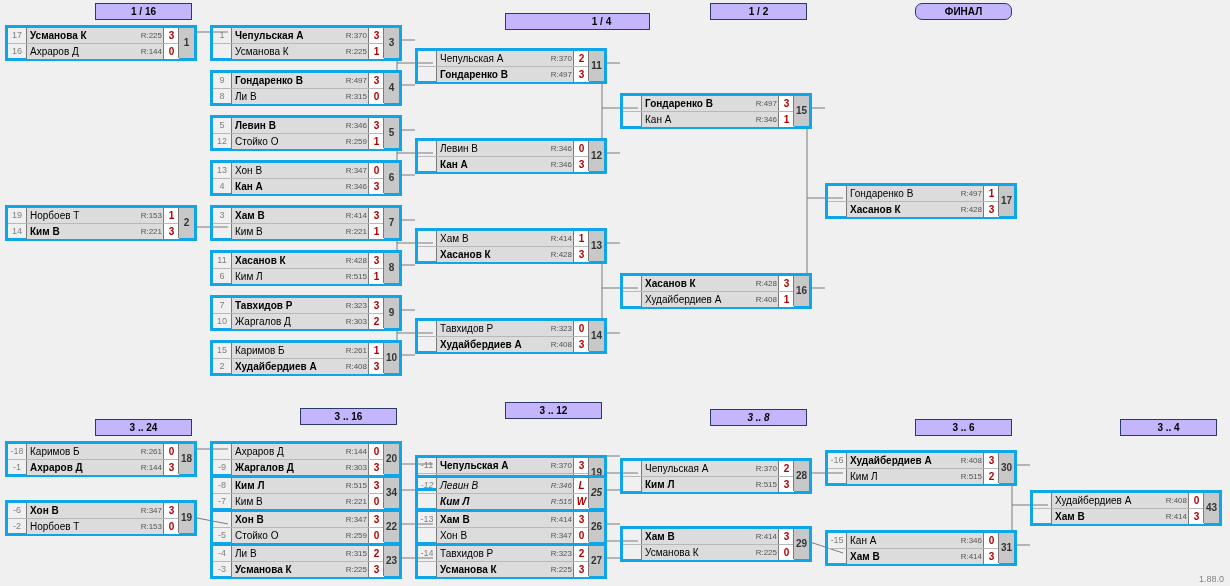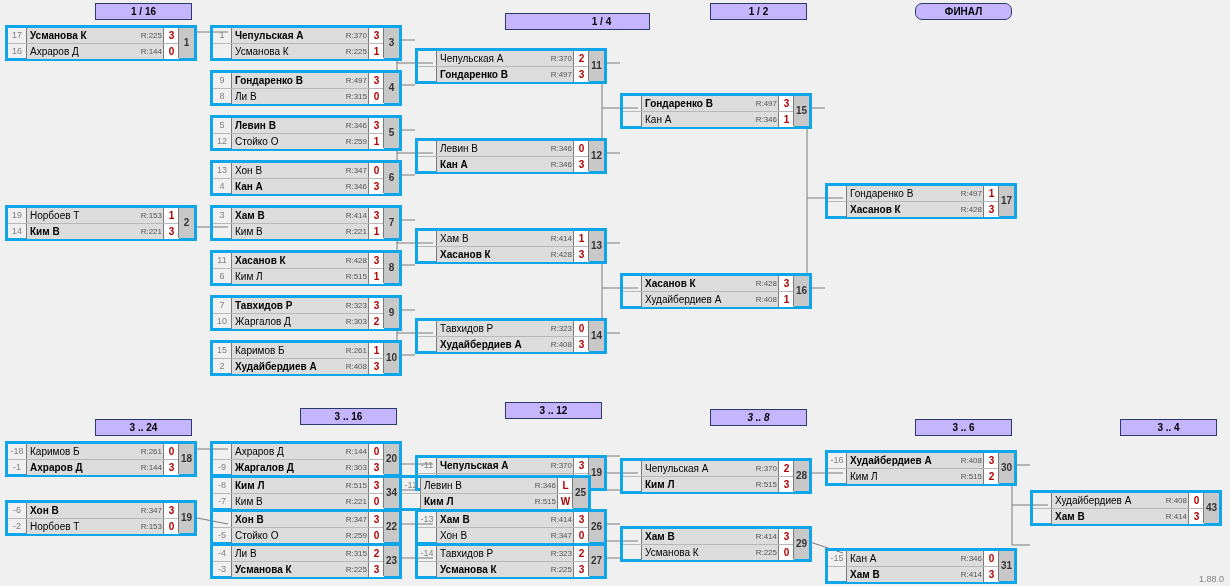--- a/index.html
+++ b/index.html
@@ -439,21 +439,21 @@
       <div class="score">3</div>
     </div>
     <div class="row bot">
       <div class="seed"></div>
       <div class="pname">Жаргалов Д</div>
       <div class="rating">R:303</div>
       <div class="score">2</div>
     </div>
     <div class="mnum">19</div>
   </div>
-<div class="match" style="left: 399px; top: 475px;">
+<div class="match" style="left: 415px; top: 475px; font-style: italic;">
     <div class="row top">
       <div class="seed">-12</div>
       <div class="pname">Левин В</div>
       <div class="rating">R:346</div>
       <div class="score">L</div>
     </div>
     <div class="row bot">
       <div class="seed"></div>
       <div class="pname bold">Ким Л</div>
       <div class="rating">R:515</div>
@@ -529,21 +529,21 @@
       <div class="score">3</div>
     </div>
     <div class="row bot">
       <div class="seed"></div>
       <div class="pname">Ким Л</div>
       <div class="rating">R:515</div>
       <div class="score">2</div>
     </div>
     <div class="mnum">30</div>
   </div>
-<div class="match" style="left: 825px; top: 548px;">
+<div class="match" style="left: 825px; top: 530px;">
     <div class="row top">
       <div class="seed">-15</div>
       <div class="pname">Кан А</div>
       <div class="rating">R:346</div>
       <div class="score">0</div>
     </div>
     <div class="row bot">
       <div class="seed"></div>
       <div class="pname bold">Хам В</div>
       <div class="rating">R:414</div>

